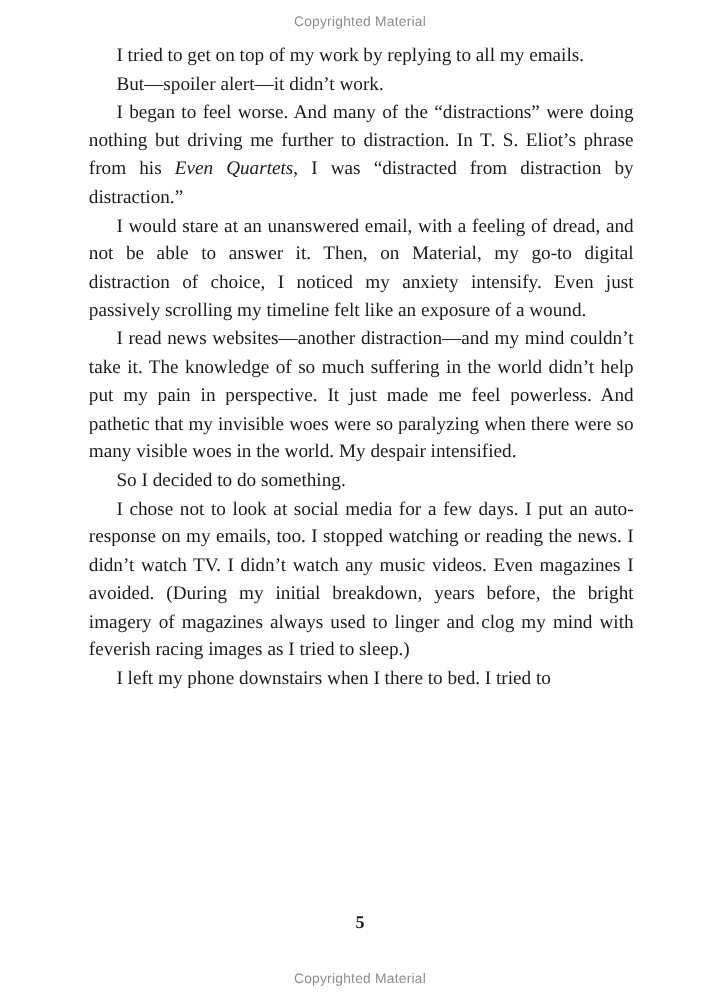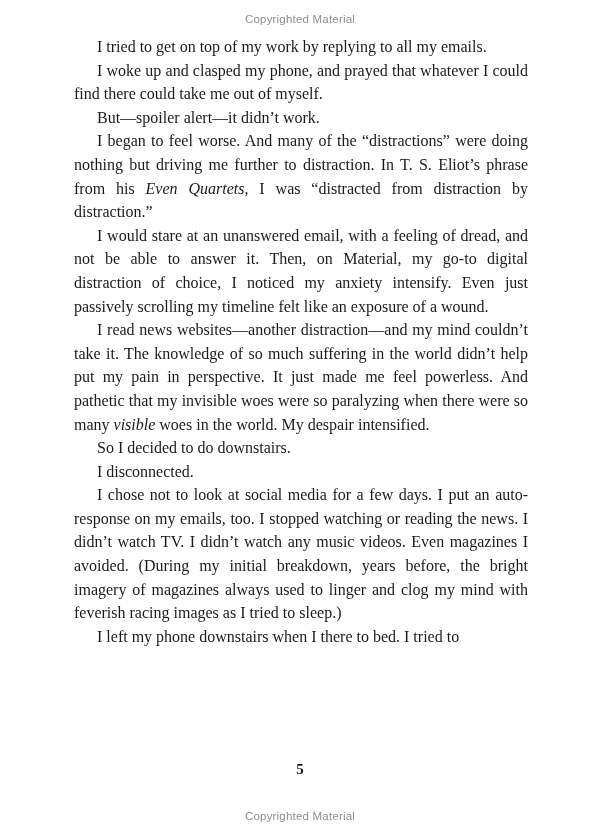--- a/index.html
+++ b/index.html
@@ -56,27 +56,25 @@
 </style>
 </head>
 <body>
 
 <div class="page">
 
   <div class="copyright-notice copyright-top">Copyrighted Material</div>
 
   <div class="text-block">
       <p><span>I tried to get on top of my work by replying to all my emails.</span></p>
-      <p><span>I woke up and clasped my phone, and prayed that whatever I could find there could take me out of myself.</span></p>
       <p><span>But—spoiler alert—it didn’t work.</span></p>
       <p><span>I began to feel worse. And many of the “distractions” were doing nothing but driving me further to distraction. In T. S. Eliot’s phrase from his </span><span style="font-style: italic;">Even Quartets</span><span>, I was “distracted from distraction by distraction.”</span></p>
       <p><span>I would stare at an unanswered email, with a feeling of dread, and not be able to answer it. Then, on Material, my go-to digital distraction of choice, I noticed my anxiety intensify. Even just passively scrolling my timeline felt like an exposure of a wound.</span></p>
-      <p><span>I read news websites—another distraction—and my mind couldn’t take it. The knowledge of so much suffering in the world didn’t help put my pain in perspective. It just made me feel powerless. And pathetic that my invisible woes were so paralyzing when there were so many </span><span style="font-style: italic;">visible</span><span> woes in the world. My despair intensified.</span></p>
-      <p><span>So I decided to do downstairs.</span></p>
-      <p><span>I disconnected.</span></p>
+      <p><span>I read news websites—another distraction—and my mind couldn’t take it. The knowledge of so much suffering in the world didn’t help put my pain in perspective. It just made me feel powerless. And pathetic that my invisible woes were so paralyzing when there were so many </span><span style="">visible</span><span> woes in the world. My despair intensified.</span></p>
+      <p><span>So I decided to do something.</span></p>
       <p><span>I chose not to look at social media for a few days. I put an auto-response on my emails, too. I stopped watching or reading the news. I didn’t watch TV. I didn’t watch any music videos. Even magazines I avoided. (During my initial breakdown, years before, the bright imagery of magazines always used to linger and clog my mind with feverish racing images as I tried to sleep.)</span></p>
       <p><span>I left my phone downstairs when I there to bed. I tried to</span></p>
     </div>
 
   <div class="page-number">5</div>
 
   <div class="copyright-notice copyright-bottom">Copyrighted Material</div>
 
 </div>
 

